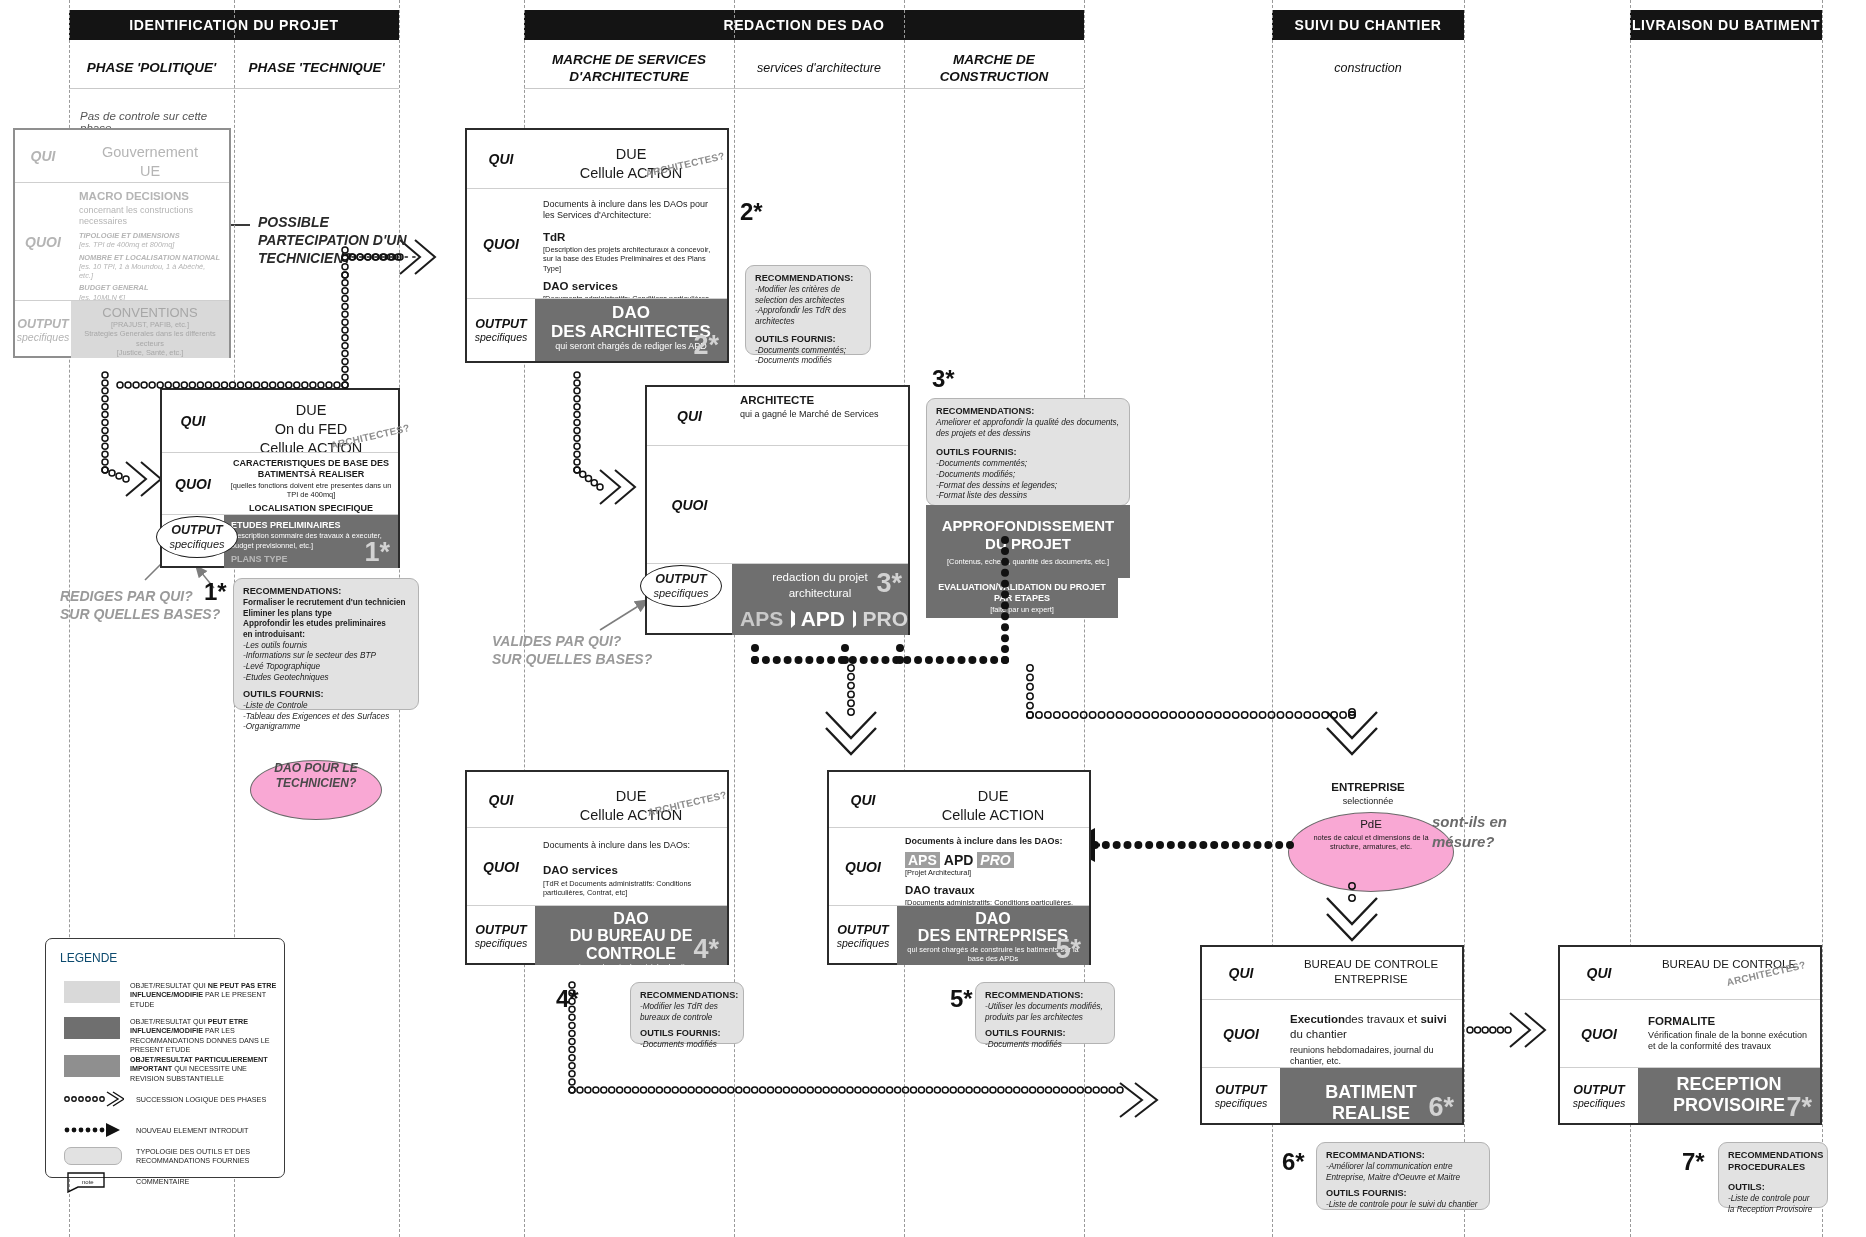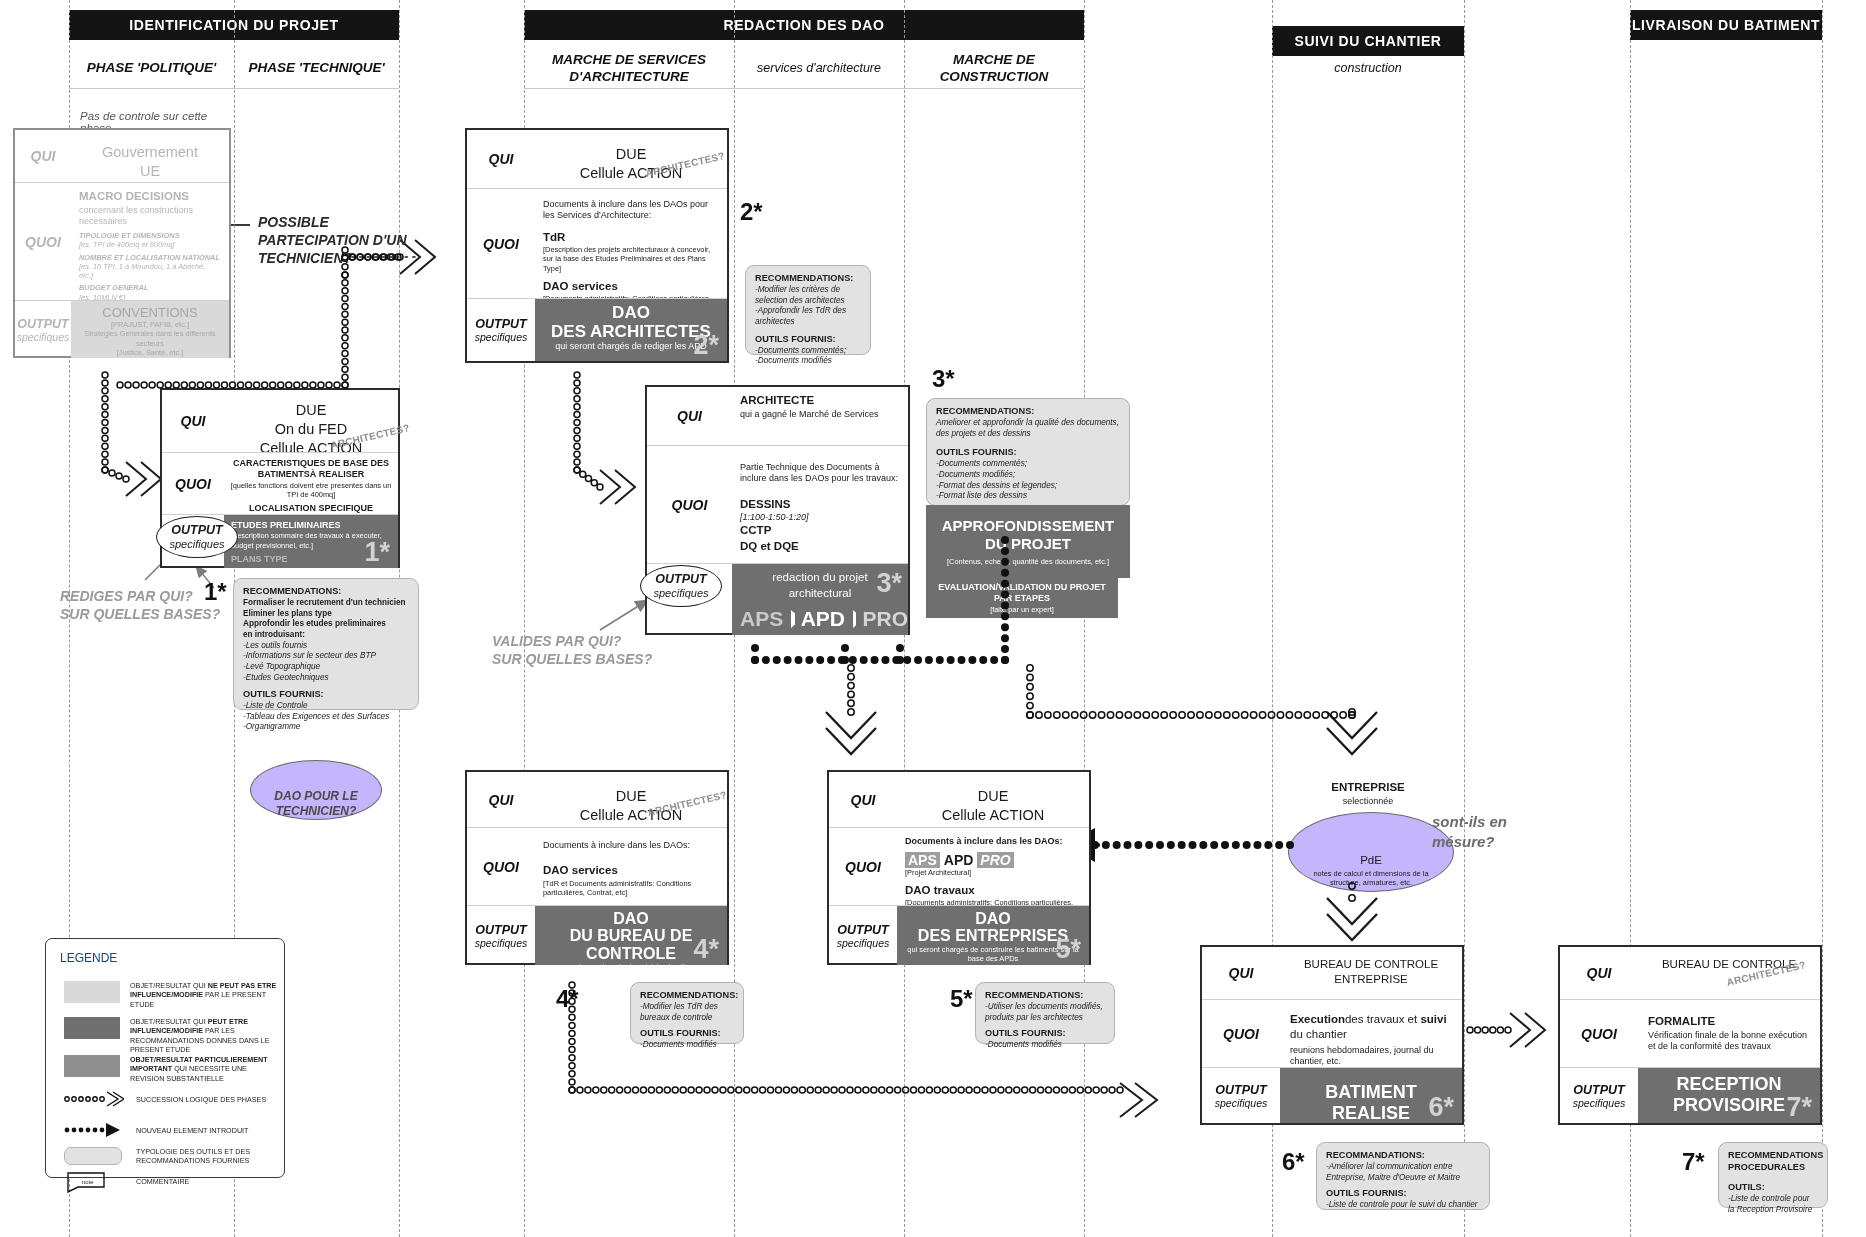--- a/index.html
+++ b/index.html
@@ -58,22 +58,22 @@
   
   .annot{position:absolute;font-style:italic;font-weight:bold;font-size:14px;color:#5d5d5d;line-height:1.3;}
   .annot.dk{color:#2a2a2a;}
   .annot.lt{color:#9a9a9a;font-weight:bold;}
   
   .legend{position:absolute;border:1.6px solid #3a3a3a;border-radius:7px;background:#fff;box-sizing:border-box;}
   .legend .title{font-size:12px;color:#0c4a6e;}
   .legend .row{position:absolute;font-size:7.2px;line-height:1.3;color:#222;}
   .swatch{position:absolute;}
   
-  .oval{position:absolute;border:1.4px solid #6a6a6a;border-radius:50%;background:#c4b5fd;
-        display:flex;flex-direction:column;align-items:center;justify-content:flex-end;text-align:center;}
+  .oval{position:absolute;border:1.4px solid #6a6a6a;border-radius:50%;background:#f9a8d4;
+        display:flex;flex-direction:column;align-items:center;justify-content:flex-start;text-align:center;}
   
   svg.flow{position:absolute;left:0;top:0;width:1866px;height:1237px;pointer-events:none;}
 </style>
 </head>
 <body>
 
 <div id="page">
 
   <svg class="flow" viewBox="0 0 1866 1237">
     <defs>
@@ -132,21 +132,21 @@
   <svg class="flow" viewBox="0 0 1866 1237">
     <g fill="none" stroke="#1b1b1b" stroke-width="1.5">
 
       <g id="b1"></g>
     </g>
 
   </svg>
 
   <div class="phasebar abs" style="left:69px;top:10px;width:330px;height:30px;">IDENTIFICATION DU PROJET</div>
   <div class="phasebar abs" style="left:524px;top:10px;width:560px;height:30px;">REDACTION DES DAO</div>
-  <div class="phasebar abs" style="left:1272px;top:26px;width:192px;height:30px;">SUIVI DU CHANTIER</div>
+  <div class="phasebar abs" style="left:1272px;top:10px;width:192px;height:30px;">SUIVI DU CHANTIER</div>
   <div class="phasebar abs" style="left:1630px;top:10px;width:192px;height:30px;">LIVRAISON DU BATIMENT</div>
 
   <div class="subhead abs" style="left:69px;top:55px;width:165px;height:26px;">PHASE 'POLITIQUE'</div>
   <div class="subhead abs" style="left:234px;top:55px;width:165px;height:26px;">PHASE 'TECHNIQUE'</div>
 
   <div class="subhead abs" style="left:524px;top:52px;width:210px;height:34px;">MARCHE DE SERVICES D'ARCHITECTURE</div>
   <div class="subhead thin abs" style="left:734px;top:52px;width:170px;height:34px;">services d'architecture</div>
   <div class="subhead abs" style="left:904px;top:52px;width:180px;height:34px;">MARCHE DE CONSTRUCTION</div>
 
   <div class="subhead thin abs" style="left:1272px;top:58px;width:192px;height:22px;">construction</div>
@@ -312,27 +312,20 @@
   <div class="mbox" style="left:645px;top:385px;width:265px;height:250px;">
     <div class="mrow" style="height:58px;">
       <div class="lab" style="width:85px;">QUI</div>
       <div class="cell" style="left:85px;padding:6px 8px;">
         <div class="t-md b">ARCHITECTE</div>
         <div class="t-sm">qui a gagné le Marché de Services</div>
       </div>
     </div>
     <div class="mrow" style="height:118px;">
       <div class="lab" style="width:85px;">QUOI</div>
-      <div class="cell" style="left:85px;padding:16px 8px;">
-        <div class="t-sm" style="margin-bottom:12px;">Partie Technique des Documents à inclure dans les DAOs pour les travaux:</div>
-        <div class="t-md b">DESSINS</div>
-        <div class="t-sm i">[1:100-1:50-1:20]</div>
-        <div class="t-md b">CCTP</div>
-        <div class="t-md b">DQ et DQE</div>
-      </div>
     </div>
     <div class="mrow" style="height:72px;">
       <div class="lab" style="width:85px;"></div>
       <div class="cell dark" style="left:85px;padding:6px 8px;">
         <div class="t-md" style="text-align:center;">redaction du projet architectural</div>
         <div class="starbig" style="bottom:38px;right:6px;">3*</div>
         <div style="position:absolute;left:0;right:0;bottom:0;height:32px;display:flex;align-items:center;gap:6px;padding-left:8px;">
           <span class="b" style="font-size:21px;color:#c9c9c9;">APS</span>
           <svg width="14" height="22">
               <path d="M2,2 L12,11 L2,20 z" fill="#fff"></path>

